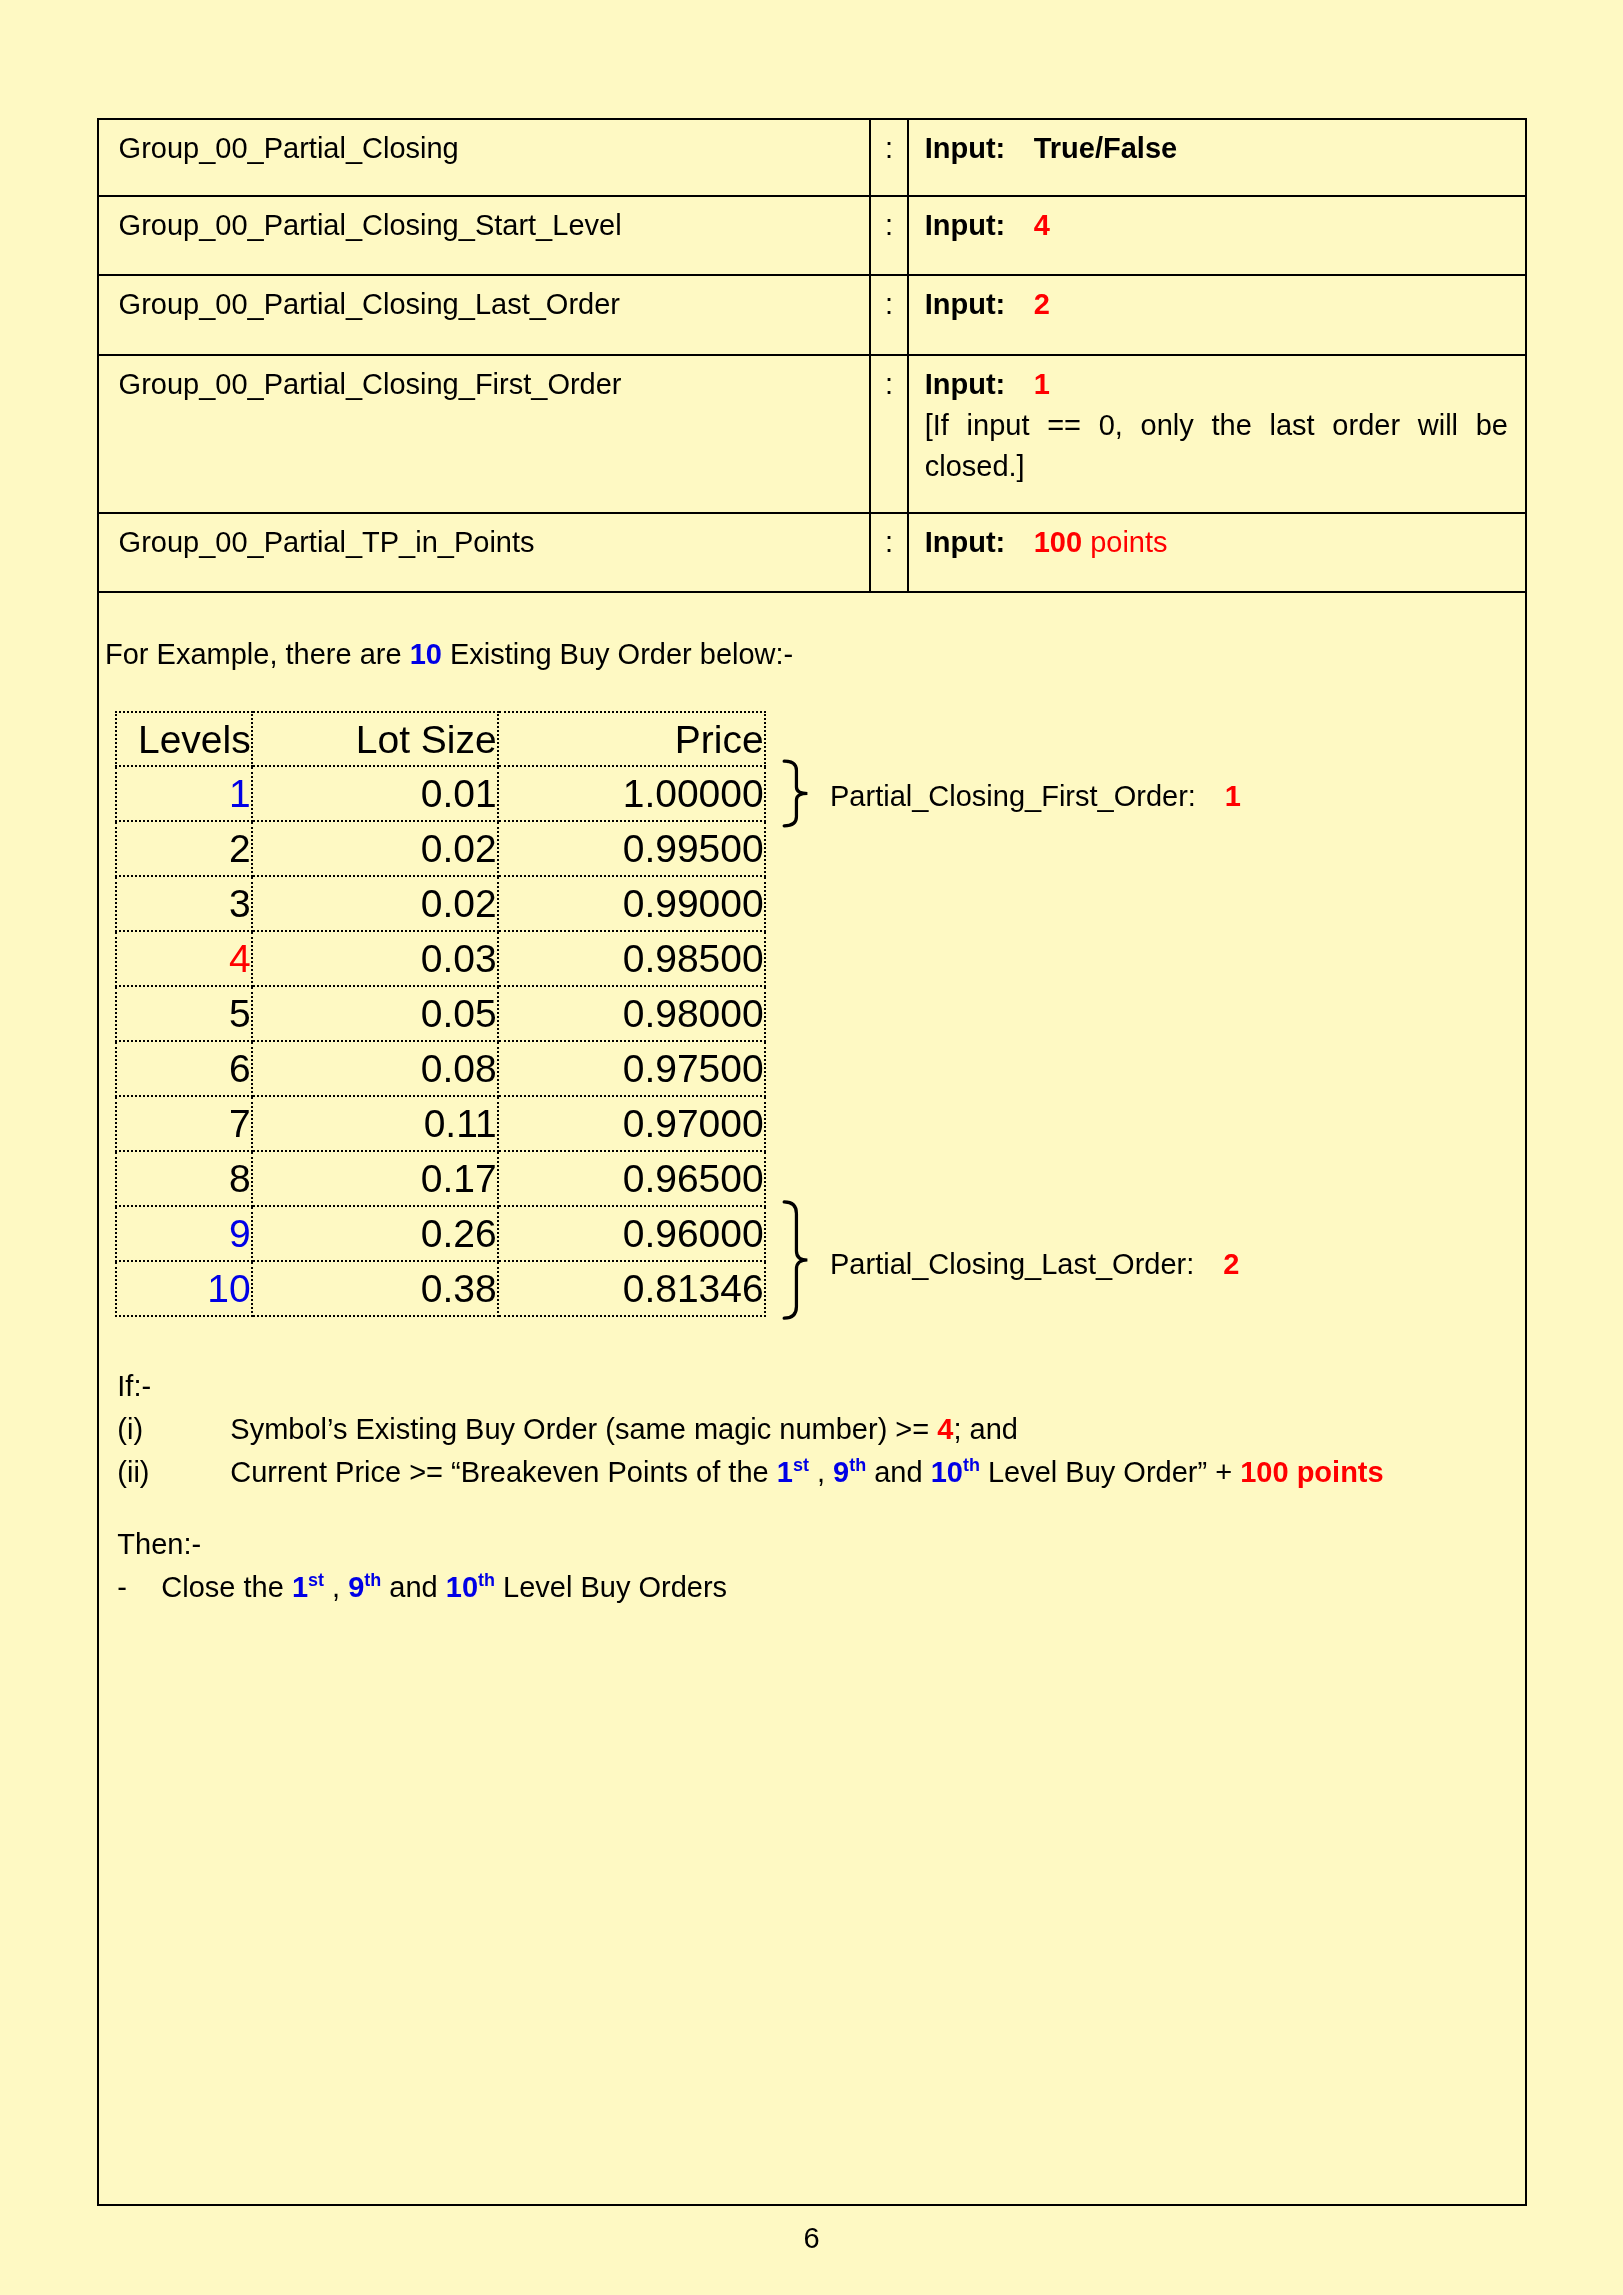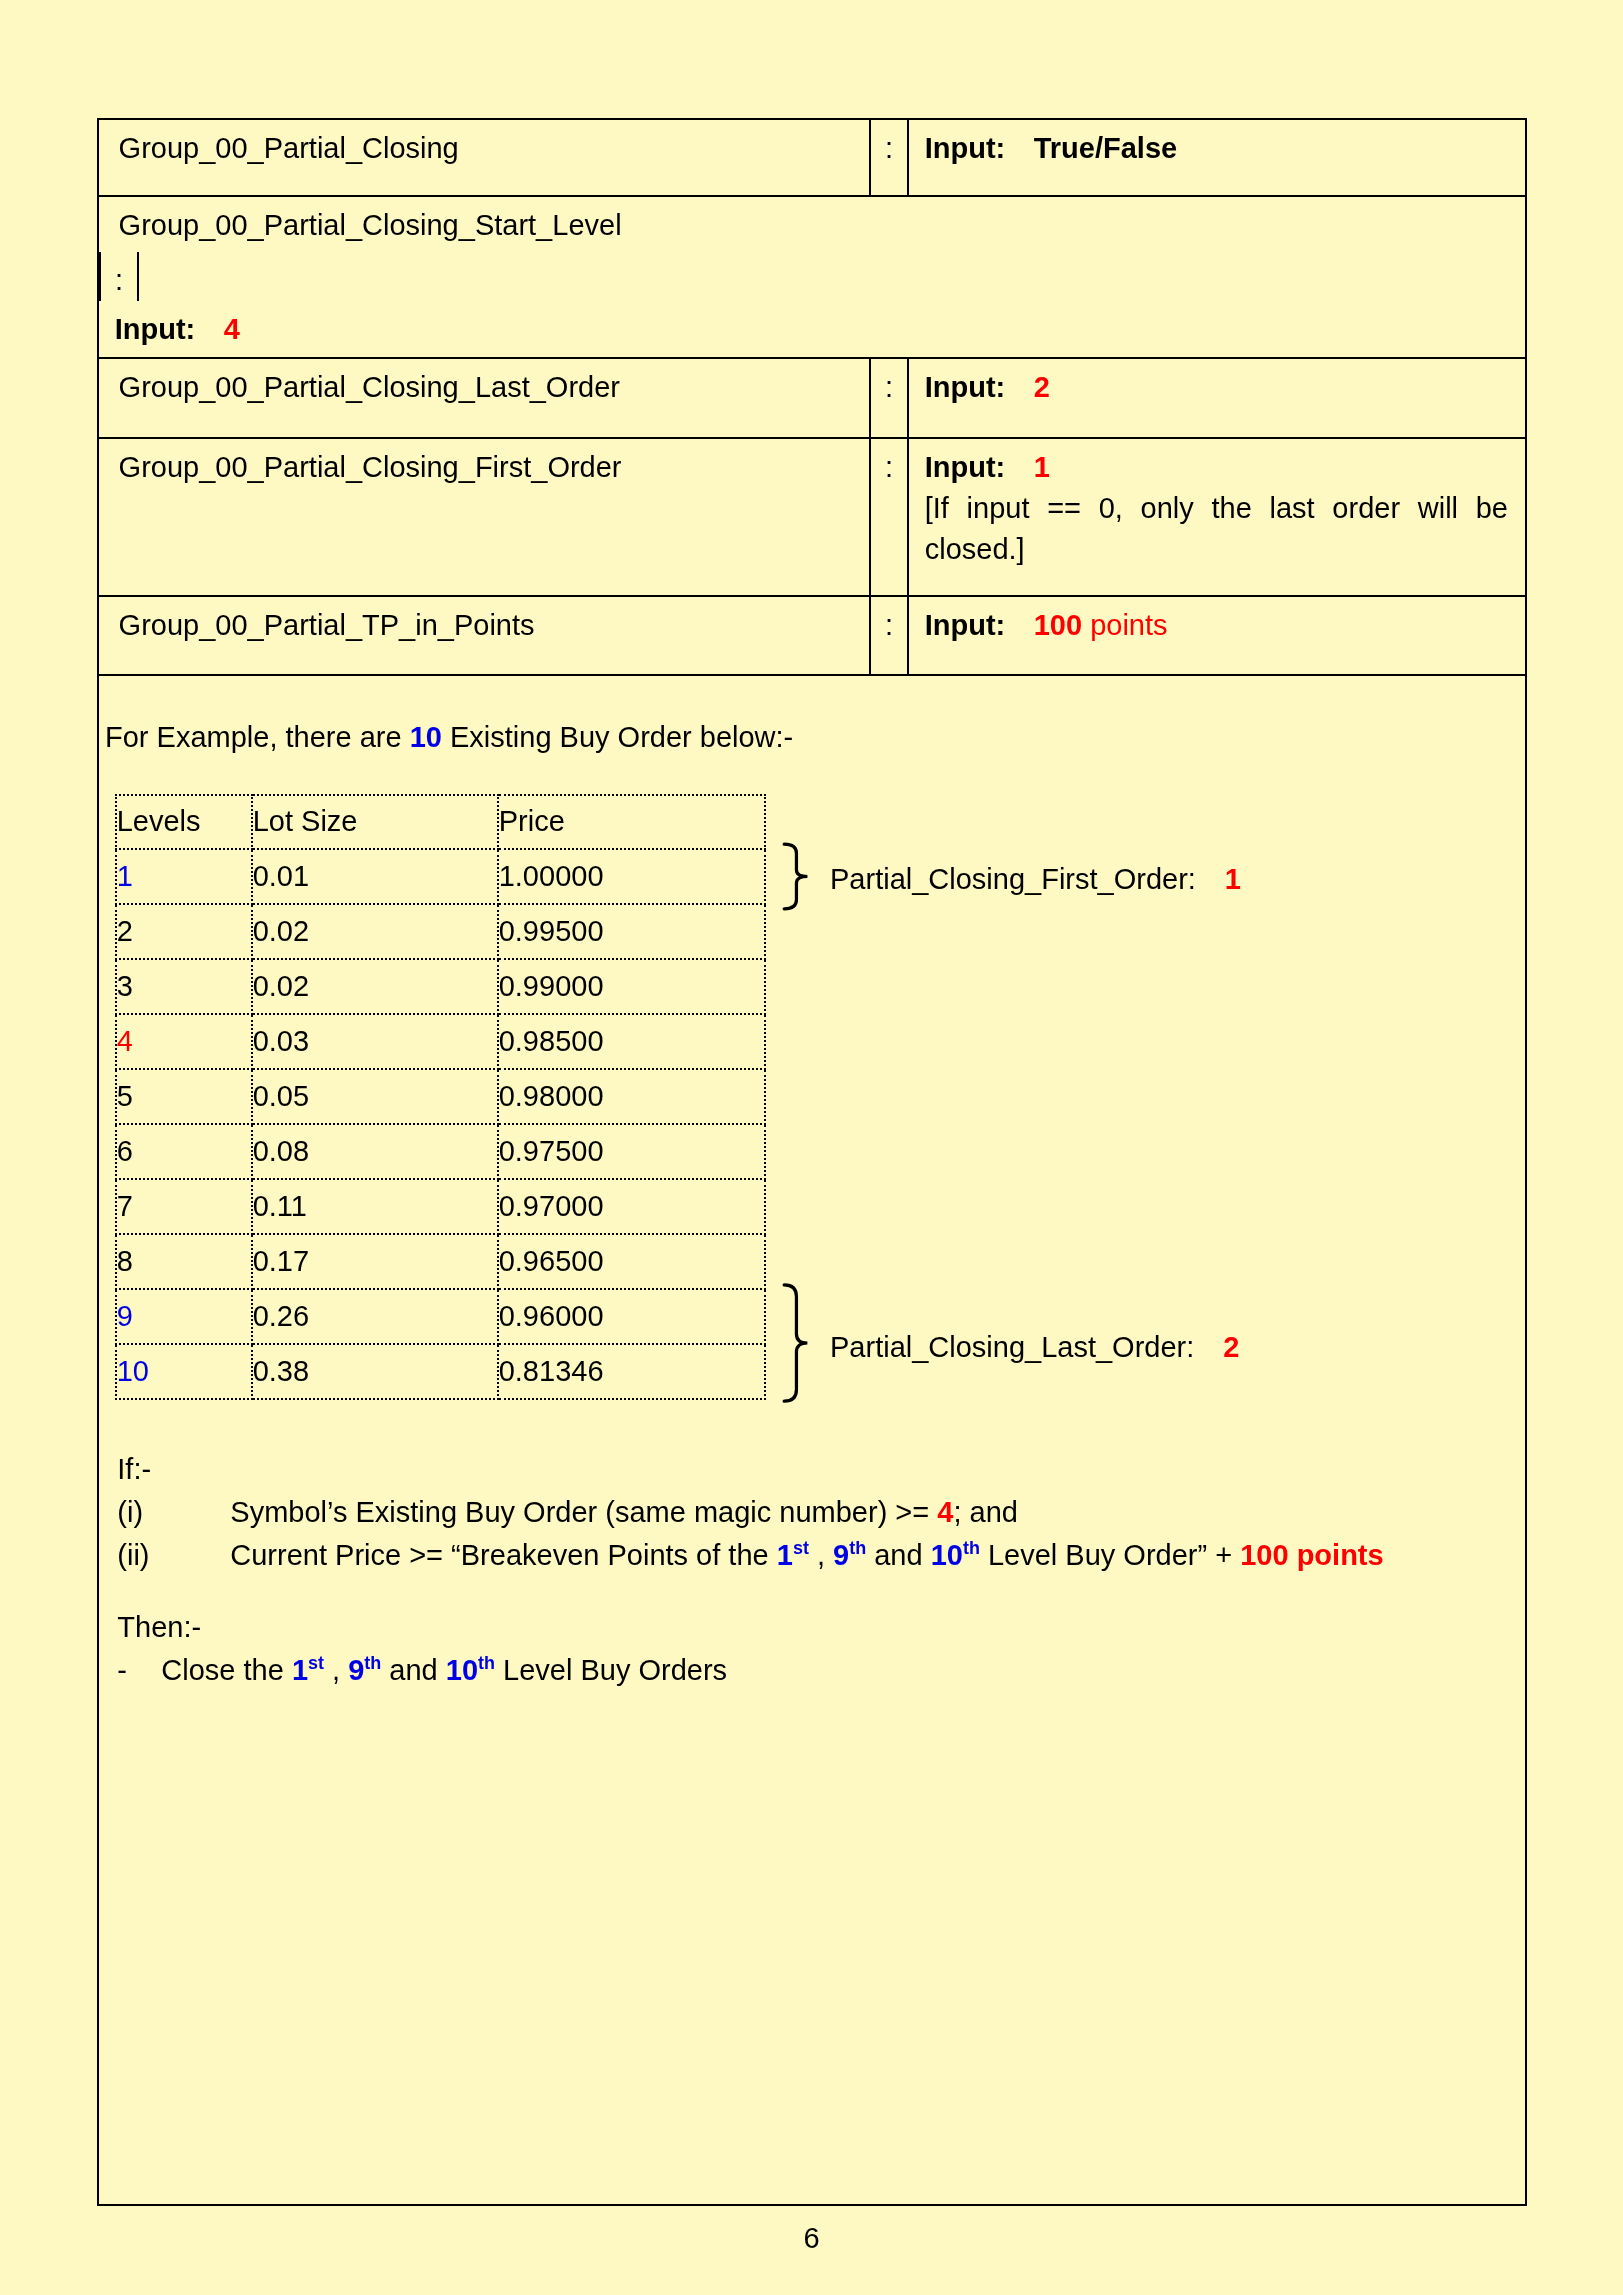--- a/index.html
+++ b/index.html
@@ -15,42 +15,42 @@
   
   .main-box {
     position:absolute; left:97px; top:118px;
     width:1430px; height:2088px;
     border:2.6px solid #000;
     display:flex; flex-direction:column;
     font-size:29px; line-height:41px;
   }
   .param-row { display:flex; border-bottom:2.6px solid #000; }
   .param-row.r1 { min-height:77px; }
-  .param-row.r2 { min-height:79px;flex-direction:column; }
+  .param-row.r2 { min-height:79px; }
   .param-row.r3 { min-height:80px; }
   .param-row.r4 { min-height:158px; }
   .param-row.r5 { min-height:79px; }
   .cell-name  { width:770px; padding:7.9px 17px 6.5px 19.6px; }
   .cell-colon { width:40px; border-left:2px solid #000; border-right:2px solid #000;
                 text-align:center; padding-top:7.9px; }
   .cell-input { flex:1; padding:7.9px 17px 6.5px 15.7px; }
   .input-label { font-weight:bold; display:inline-block; min-width:109px; }
   .bold  { font-weight:bold; }
   .red   { color:#ff0000; }
   .blue  { color:#0000e6; }
   .note  { text-align:justify; }
 
   
   .example-area { position:relative; flex:1; }
   .intro { position:absolute; left:6px; top:41px; white-space:nowrap; }
 
   table.ex-table { position:absolute; left:15.7px; top:118px; border-collapse:collapse; }
   .ex-table th, .ex-table td {
-    border:2px dotted #000; font-weight:normal; font-size:29px;
-    text-align:left; vertical-align:middle; padding:0;
+    border:2px dotted #000; font-weight:normal; font-size:39px;
+    text-align:right; vertical-align:middle; padding:0;
   }
   .ex-table th { height:54px; }
   .ex-table td { height:55px; }
   .col-levels { width:136px; }
   .col-lot    { width:246px; }
   .col-price  { width:267px; }
   .lvl-blue { color:#0000e6; font-weight:bold; }
   .lvl-red  { color:#ff0000; font-weight:bold; }
 
   .brace { position:absolute; left:680px; }

